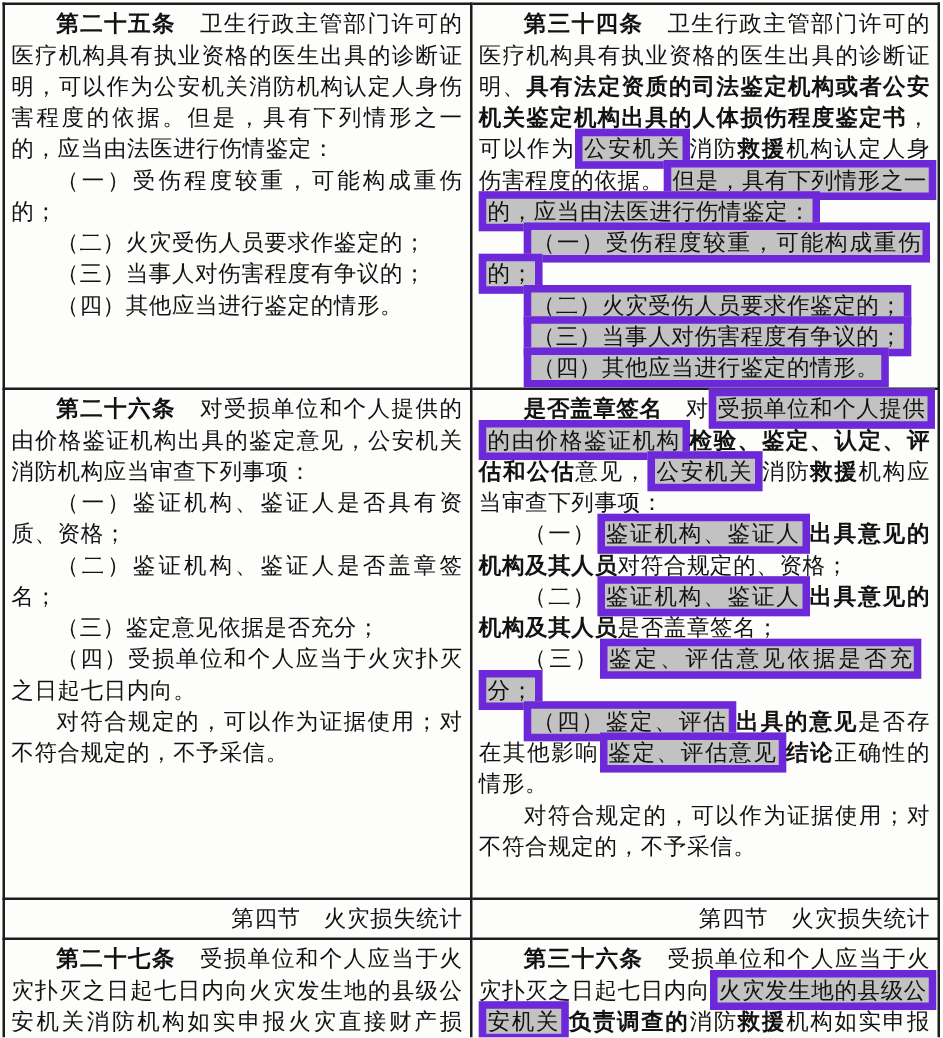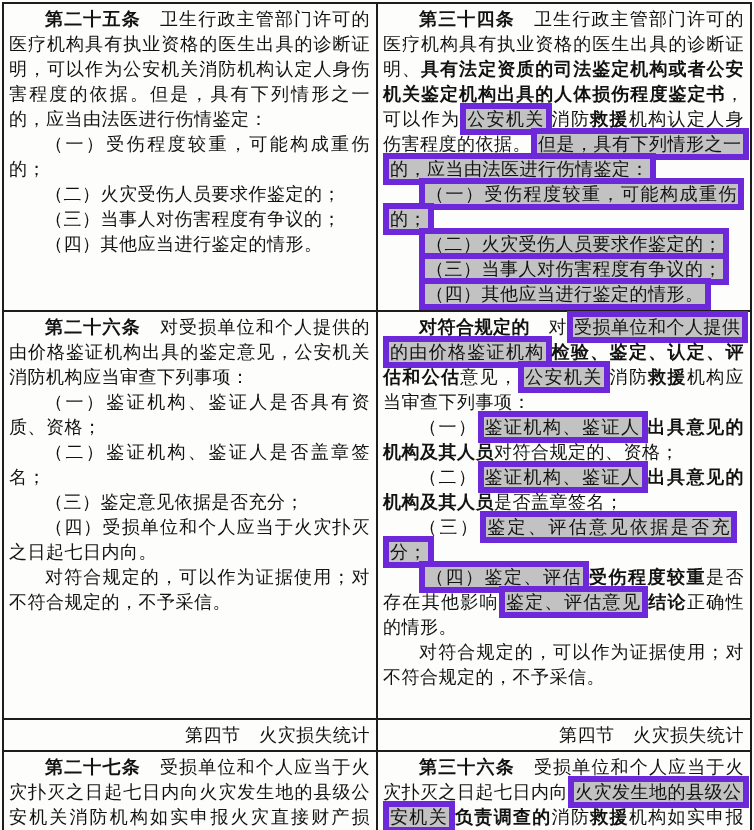--- a/index.html
+++ b/index.html
@@ -82,25 +82,25 @@
       <tr class="row-2">
         <td>
             <p class="para"><span class="run-b">第二十六条</span><span>　对受损单位和个人提供的由价格鉴证机构出具的鉴定意见，公安机关消防机构应当审查下列事项：</span></p>
             <p class="para"><span>（一）鉴证机构、鉴证人是否具有资质、资格；</span></p>
             <p class="para"><span>（二）鉴证机构、鉴证人是否盖章签名；</span></p>
             <p class="para"><span>（三）鉴定意见依据是否充分；</span></p>
             <p class="para"><span>（四）受损单位和个人应当于火灾扑灭之日起七日内向。</span></p>
             <p class="para"><span>对符合规定的，可以作为证据使用；对不符合规定的，不予采信。</span></p>
           </td>
         <td>
-            <p class="para"><span class="run-b">对符合规定的</span><span>　对</span><span class="run-h">受损单位和个人提供的由价格鉴证机构</span><span class="run-b">检验、鉴定、认定、评估和公估</span><span>意见，</span><span class="run-h">公安机关</span><span>消防</span><span class="run-b">救援</span><span>机构应当审查下列事项：</span></p>
+            <p class="para"><span class="run-b">是否盖章签名</span><span>　对</span><span class="run-h">受损单位和个人提供的由价格鉴证机构</span><span class="run-b">检验、鉴定、认定、评估和公估</span><span>意见，</span><span class="run-h">公安机关</span><span>消防</span><span class="run-b">救援</span><span>机构应当审查下列事项：</span></p>
             <p class="para"><span>（一）</span><span class="run-h">鉴证机构、鉴证人</span><span class="run-b">出具意见的机构及其人员</span><span>对符合规定的、资格；</span></p>
             <p class="para"><span>（二）</span><span class="run-h">鉴证机构、鉴证人</span><span class="run-b">出具意见的机构及其人员</span><span>是否盖章签名；</span></p>
             <p class="para"><span>（三）</span><span class="run-h">鉴定、评估意见依据是否充分；</span></p>
-            <p class="para"><span class="run-h">（四）鉴定、评估</span><span class="run-b">受伤程度较重</span><span>是否存在其他影响</span><span class="run-h">鉴定、评估意见</span><span class="run-b">结论</span><span>正确性的情形。</span></p>
+            <p class="para"><span class="run-h">（四）鉴定、评估</span><span class="run-b">出具的意见</span><span>是否存在其他影响</span><span class="run-h">鉴定、评估意见</span><span class="run-b">结论</span><span>正确性的情形。</span></p>
             <p class="para"><span>对符合规定的，可以作为证据使用；对不符合规定的，不予采信。</span></p>
           </td>
       </tr>
       <tr class="row-3">
         <td class="section-cell">第四节　火灾损失统计</td>
         <td class="section-cell">第四节　火灾损失统计</td>
       </tr>
       <tr class="row-4">
         <td>
             <p class="para"><span class="run-b">第二十七条</span><span>　受损单位和个人应当于火灾扑灭之日起七日内向火灾发生地的县级公安机关消防机构如实申报火灾直接财产损失，并附有效证明材料。</span></p>

